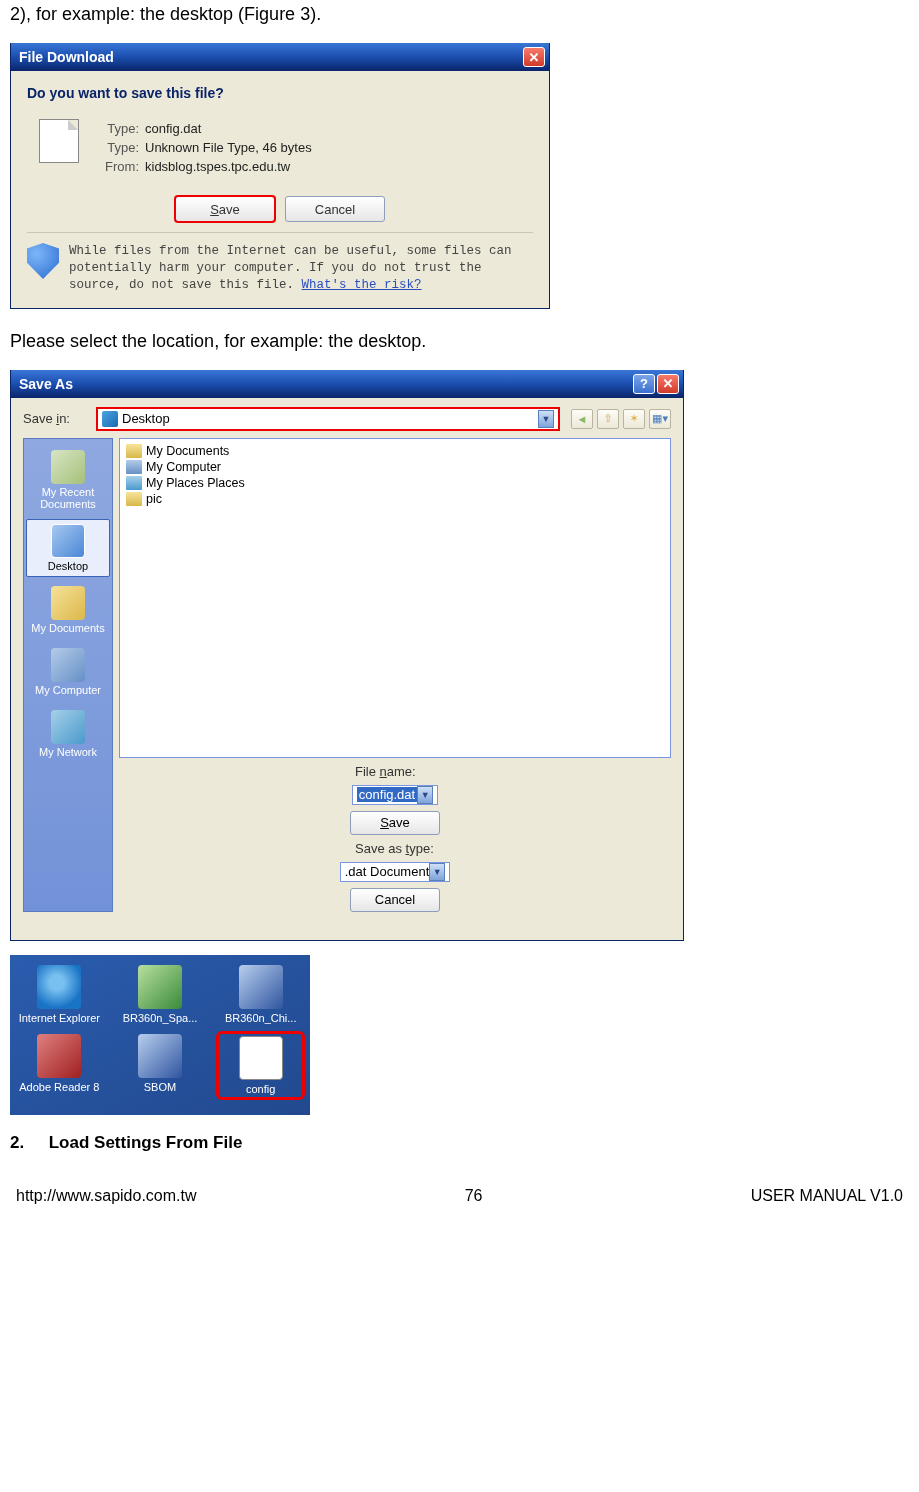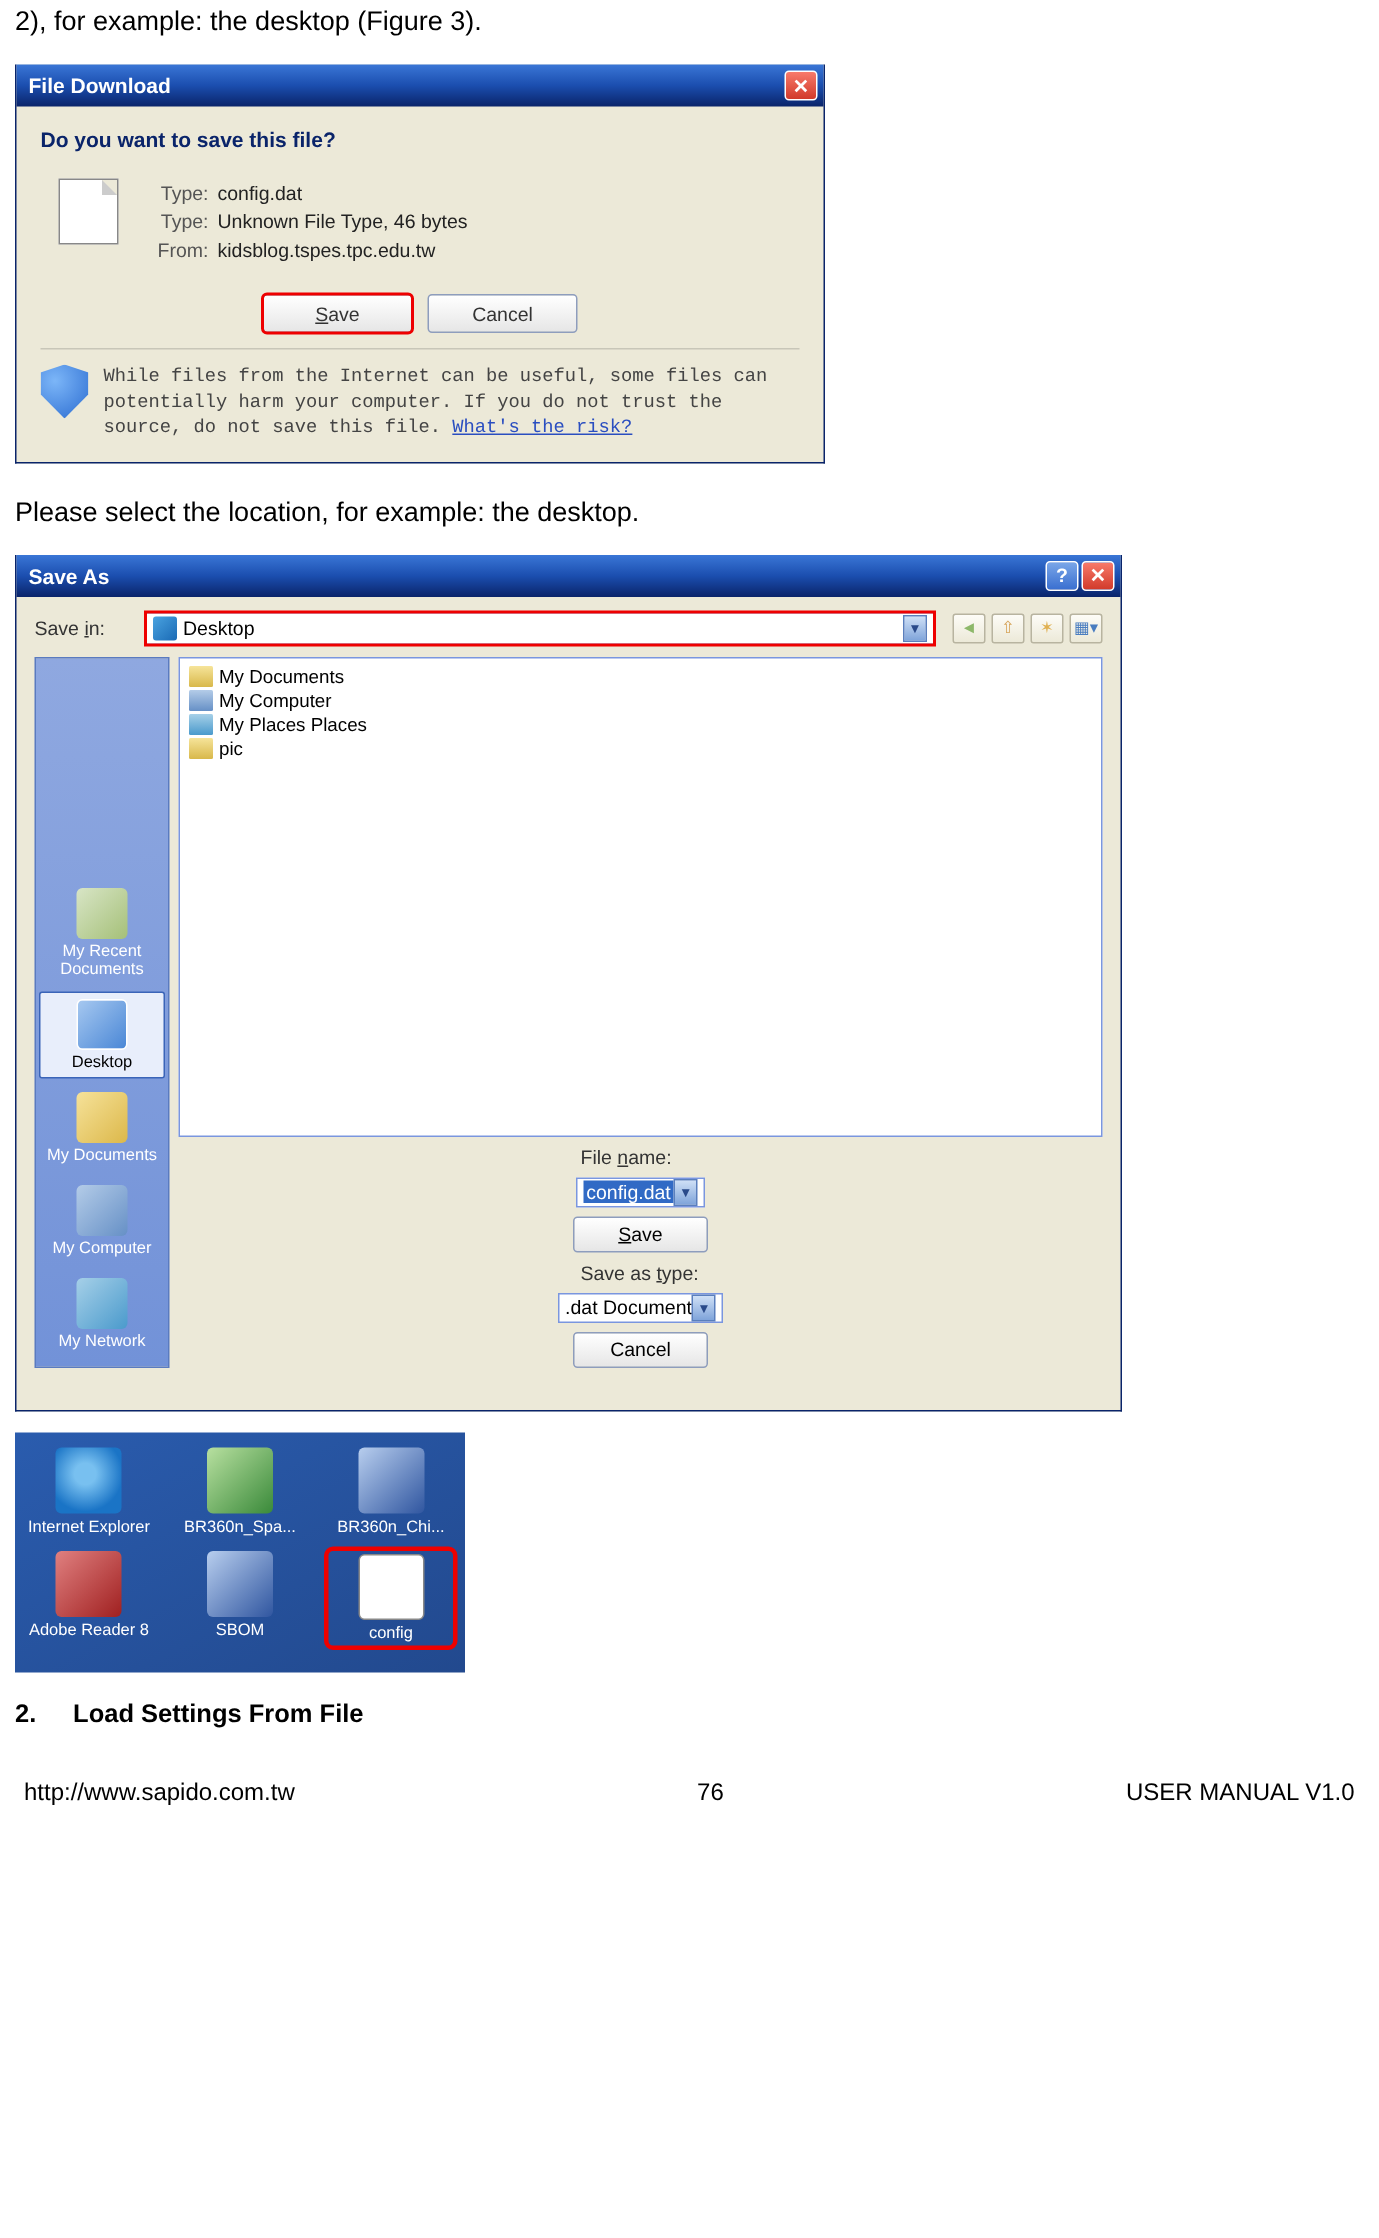--- a/index.html
+++ b/index.html
@@ -156,21 +156,21 @@
     background: radial-gradient(circle at 30% 30%, #7cb6f8, #2a6bd0);
     clip-path: polygon(50% 0, 100% 15%, 100% 55%, 50% 100%, 0 55%, 0 15%);
   }
   .fd-risk-link {
     color: #2a4ec0;
     text-decoration: underline;
     cursor: pointer;
   }
   
   .sa-dialog {
-    width: 738px;
+    width: 674px;
     border: 1px solid #0a246a;
     border-top: none;
     background: #ece9d8;
     margin-bottom: 14px;
   }
   .sa-body {
     padding: 10px 12px 28px 12px;
     font-size: 13px;
   }
   .sa-top-row {
@@ -240,21 +240,20 @@
     gap: 6px;
   }
   .places-bar {
     width: 90px;
     background: linear-gradient(to bottom, #8fa8e0 0%, #7292d8 100%);
     border: 1px solid #5a7bc0;
     padding: 6px 2px;
     display: flex;
     flex-direction: column;
     gap: 4px;
-    justify-content: flex-end;
   }
   .place {
     display: flex;
     flex-direction: column;
     align-items: center;
     padding: 4px 2px;
     color: #fff;
     font-size: 11px;
     text-align: center;
     cursor: pointer;

